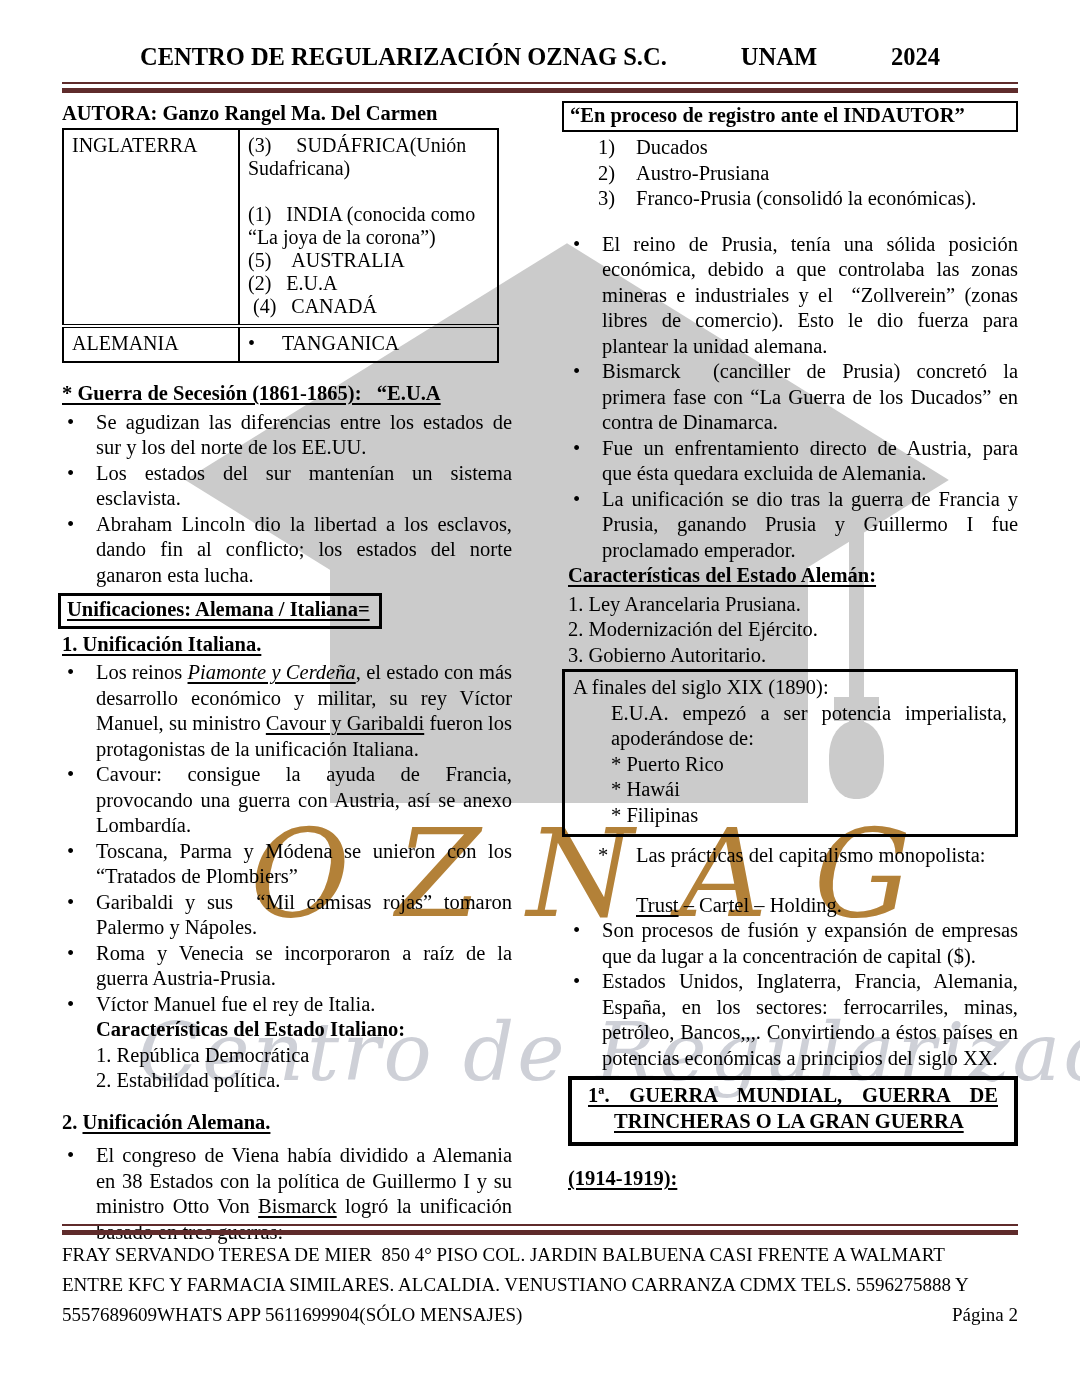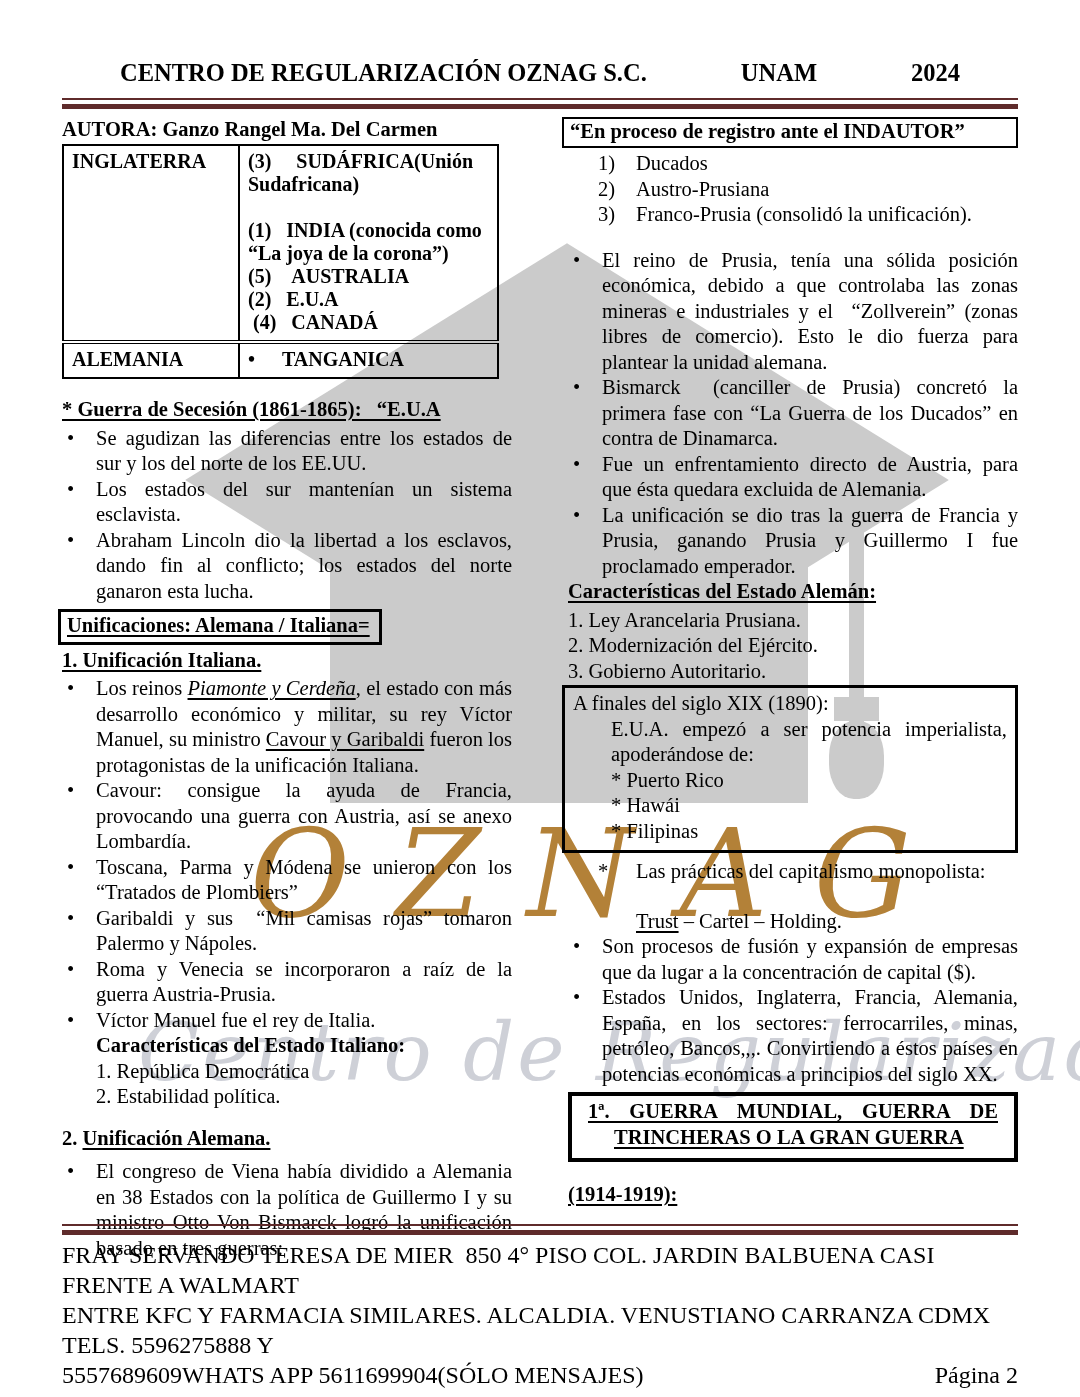--- a/index.html
+++ b/index.html
@@ -20,30 +20,30 @@
   .wm-bulb  { left:829px; top:721px; width:55px;  height:78px; border-radius:45%; }
   .wm-script { position:absolute; font-family:"DejaVu Serif", serif; font-style:italic; white-space:nowrap; }
   .wm-oznag  { left:250px; top:862px;  font-size:122px; letter-spacing:46px; color:#a16207; opacity:.8; }
   .wm-centro { left:138px; top:1040px; font-size:80px;  letter-spacing:3px;  color:#c2c5ce; opacity:.8; }
   
   .content { position:relative; z-index:1; }
   .bold { font-weight:bold; }
   .ul { text-decoration:underline; text-decoration-thickness:2px; text-underline-offset:3px; }
   .it { font-style:italic; }
   .t-just { text-align:justify; }
-  .titlebar { display:flex; justify-content:center; gap:94px;
-              font-weight:bold; font-size:24.5px; margin-top:60px; }
+  .titlebar { display:flex; justify-content:center; gap:74px;
+              font-weight:bold; font-size:24.5px; margin-top:44px; }
   .hrule { margin:0 62px; height:11px;
            border-top:2px solid #5f2b2b; border-bottom:5px solid #5f2b2b; }
   .hrule-top { margin-top:12px; }
   .cols { display:flex; gap:56px; padding:0 62px; margin-top:8px; }
   .col-left  { width:450px; flex:none; }
   .col-right { flex:1; min-width:0; }
   
-  .ctable { width:437px; border-collapse:collapse; font-weight:bold;
+  .ctable { width:437px; border-collapse:collapse; font-weight:normal;
             font-size:20px; line-height:23px; margin-top:2px; }
   .ctable td { border:2px solid #000; vertical-align:top; padding:4px 8px 6px; }
   .ctable .c1 { width:176px; }
   .ctable .r2 td { border-top:4px double #000; }
   .cellline { min-height:23px; }
   .cell-tang { padding-left:52px; }
   .tdot { display:inline-block; width:34px; }
   
   .li { display:flex; margin:0; }
   .li .dot { flex:none; width:34px; padding-left:5px; }
@@ -68,21 +68,21 @@
   .practicas { display:flex; padding-left:30px; margin-top:6px; }
   .practicas .star { flex:none; width:38px; }
   .trust { padding-left:68px; margin-top:24px; }
   .box-ww1 { border:4px solid #000; padding:3px 16px 8px; margin-top:5px; font-weight:bold; }
   .ww1-l1 { text-align:justify; text-align-last:justify; text-decoration:underline;
             text-decoration-thickness:2px; text-underline-offset:3px; }
   .ww1-l2 { padding-left:26px; }
   .dates { margin-top:20px; }
   
   .footer-wrap { position:absolute; left:0; right:0; top:1224px; z-index:1; }
-  .footer { margin:0 62px; font-size:24px; line-height:30px; margin-top:5px; }
+  .footer { margin:0 62px; font-size:19px; line-height:30px; margin-top:5px; }
   .f3 { display:flex; justify-content:space-between; }
 </style>
 </head>
 <body>
 
 <div class="page">
 
   <div class="watermark">
     <div class="wm-shape wm-board"></div>
     <div class="wm-shape wm-base"></div>
@@ -197,21 +197,21 @@
           <div class="nli">
             <span class="num">1)</span>
             <span>Ducados</span>
           </div>
           <div class="nli">
             <span class="num">2)</span>
             <span>Austro-Prusiana</span>
           </div>
           <div class="nli">
             <span class="num">3)</span>
-            <span>Franco-Prusia (consolidó la unificación).</span>
+            <span>Franco-Prusia (consolidó la económicas).</span>
           </div>
         </div>
 
         <div class="li li-first">
           <span class="dot">•</span>
           <span class="txt">El reino de Prusia, tenía una sólida posición económica, debido a que controlaba las zonas mineras e industriales y el&nbsp; “Zollverein” (zonas libres de comercio). Esto le dio fuerza para plantear la unidad alemana.</span>
         </div>
         <div class="li">
           <span class="dot">•</span>
           <span class="txt">Bismarck&nbsp; (canciller de Prusia) concretó la primera fase con “La Guerra de los Ducados” en contra de Dinamarca.</span>

